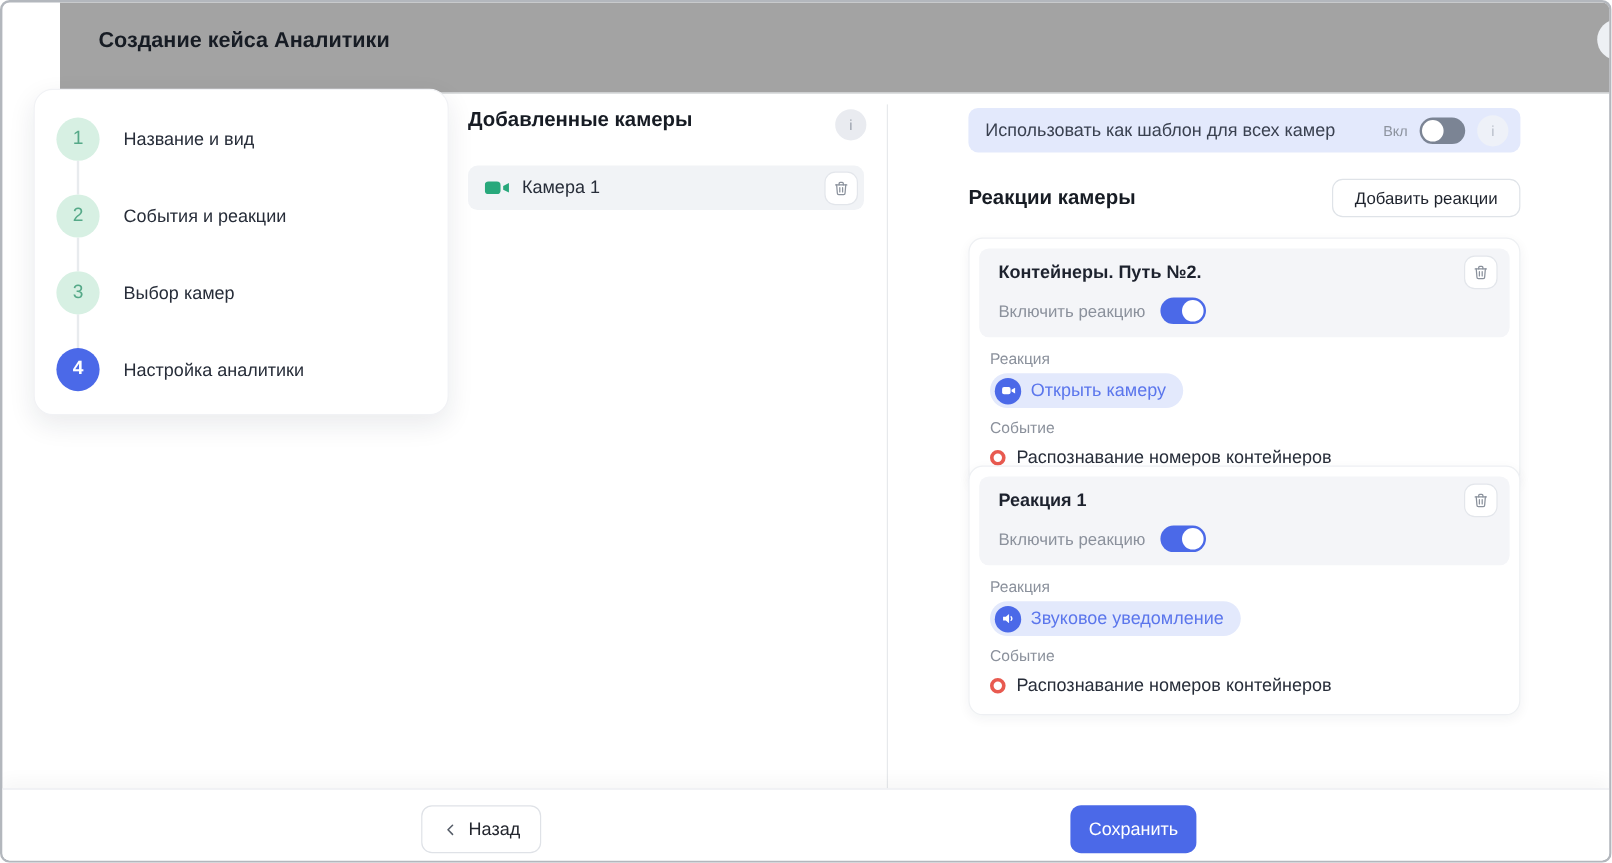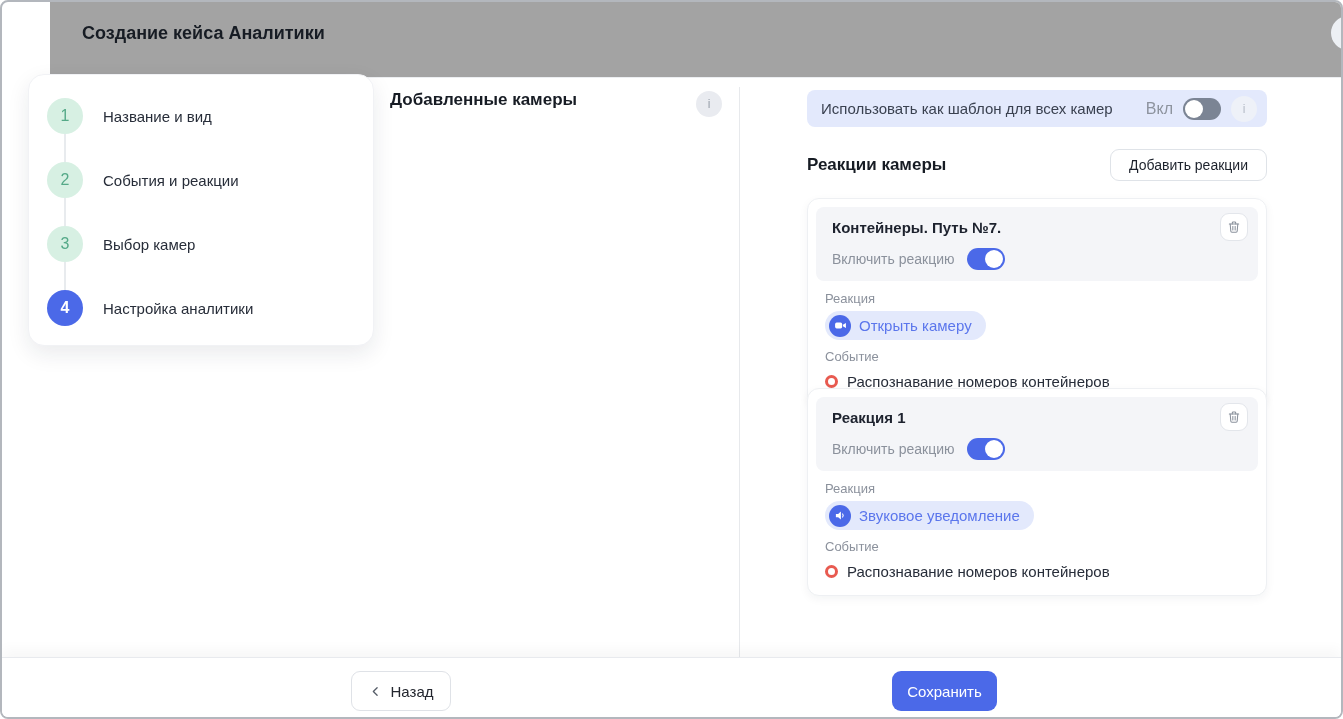--- a/index.html
+++ b/index.html
@@ -31,21 +31,21 @@
   .camera-row { position:absolute; left:388px; top:136px; width:330px; height:37px; background:#f1f3f6;
     border-radius:8px; display:flex; align-items:center; padding:0 5px 0 14px; }
   .camera-name { margin-left:10px; font-size:15px; color:#272d39; flex:1; }
   .trash-btn { width:28px; height:28px; border-radius:9px; background:#fff; border:1px solid #e3e6eb;
     display:flex; align-items:center; justify-content:center; cursor:pointer; }
   .divider-v { position:absolute; left:737px; top:85px; width:1px; height:570px; background:#e7e9ec; }
   
   .tpl-banner { position:absolute; left:805px; top:88px; width:460px; height:37px; background:#e3e9fc;
     border-radius:8px; display:flex; align-items:center; padding:0 10px 0 14px; }
   .tpl-label { font-size:15px; color:#3a4150; flex:1; }
-  .tpl-on-label { font-size:16px; color:#8d939e; margin-right:10px; }
+  .tpl-on-label { font-size:12px; color:#8d939e; margin-right:10px; }
   .toggle { width:38px; height:22px; border-radius:11px; position:relative; border:none; cursor:pointer; }
   .toggle .knob { position:absolute; top:2px; width:18px; height:18px; border-radius:50%; background:#fff; }
   .toggle-off { background:#7b8494; }
   .toggle-off .knob { left:2px; }
   .toggle-on { background:#4b69e8; }
   .toggle-on .knob { right:2px; }
   .tpl-info { margin-left:10px; background:#eef1f8; color:#b6bcc7; }
   .reactions-title { position:absolute; left:805px; top:153px; font-size:17px; font-weight:700; color:#171c24; }
   .add-reactions-btn { position:absolute; left:1108px; top:147px; width:157px; height:32px; background:#fff;
     border:1px solid #dfe3e8; border-radius:9px; font-size:14px; color:#1d222c; cursor:pointer; font-family:inherit; }
@@ -109,40 +109,60 @@
     <div class="step-row step-active">
       <div class="step-circle">4</div>
       <div class="step-label">Настройка аналитики</div>
     </div>
   </div>
 
   <div class="cameras-title">Добавленные камеры</div>
   <button class="info-btn cameras-info">
     <span>i</span>
   </button>
+  <div class="camera-row">
+    <span>
+      <svg width="21" height="15" viewBox="0 0 24 16">
+          <rect x="0" y="2" width="15" height="12" rx="3.5" fill="#28a87b"></rect>
+          <path d="M17.5 6.2l5.5-2.7v9l-5.5-2.7z" fill="#28a87b"></path>
+        </svg>
+    </span>
+    <span class="camera-name">Камера 1</span>
+    <button class="trash-btn">
+      <span>
+        <svg width="14" height="14" viewBox="0 0 24 24" fill="none" stroke="#8a919c" stroke-width="1.8" stroke-linecap="round" stroke-linejoin="round">
+            <path d="M4 7h16"></path>
+            <path d="M10 11v6"></path>
+            <path d="M14 11v6"></path>
+            <path d="M5.5 7l1 12a2 2 0 0 0 2 2h7a2 2 0 0 0 2-2l1-12"></path>
+            <path d="M9 7V5a1.5 1.5 0 0 1 1.5-1.5h3A1.5 1.5 0 0 1 15 5v2"></path>
+          </svg>
+      </span>
+    </button>
+  </div>
 
   <div class="divider-v"></div>
 
   <div class="tpl-banner">
     <span class="tpl-label">Использовать как шаблон для всех камер</span>
     <span class="tpl-on-label">Вкл</span>
     <button class="toggle toggle-off">
         <span class="knob"></span>
       </button>
     <button class="info-btn tpl-info">
       <span>i</span>
     </button>
   </div>
 
   <div class="reactions-title">Реакции камеры</div>
   <button class="add-reactions-btn">Добавить реакции</button>
 
   <div class="reaction-card card-1">
     <div class="card-head">
-      <div class="card-title">Контейнеры. Путь №7.</div>
+      <div class="card-title">Контейнеры. Путь №2.</div>
       <button class="trash-btn card-trash">
         <span>
           <svg width="14" height="14" viewBox="0 0 24 24" fill="none" stroke="#8a919c" stroke-width="1.8" stroke-linecap="round" stroke-linejoin="round">
               <path d="M4 7h16"></path>
               <path d="M10 11v6"></path>
               <path d="M14 11v6"></path>
               <path d="M5.5 7l1 12a2 2 0 0 0 2 2h7a2 2 0 0 0 2-2l1-12"></path>
               <path d="M9 7V5a1.5 1.5 0 0 1 1.5-1.5h3A1.5 1.5 0 0 1 15 5v2"></path>
             </svg>
         </span>

